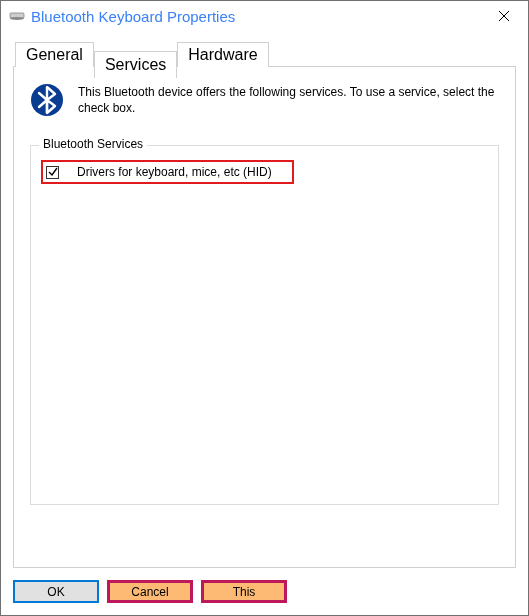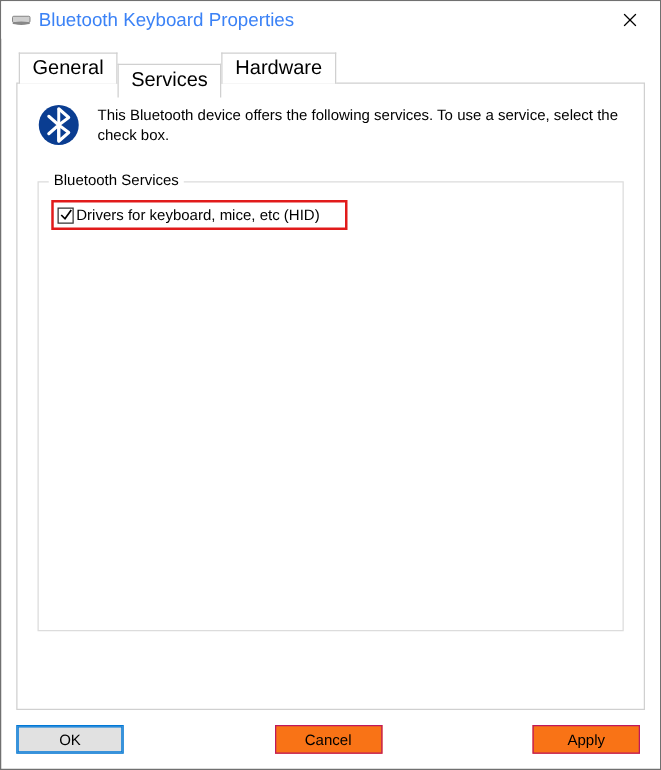--- a/index.html
+++ b/index.html
@@ -125,41 +125,41 @@
   .service-row {
     display: flex;
     align-items: center;
     gap: 6px;
   }
   .highlight-box {
     border: 2px solid #e11b1b;
     padding: 3px 20px 3px 3px;
     display: inline-flex;
     align-items: center;
-    gap: 2px;
+    gap: 18px;
   }
   .chk {
     width: 13px; height: 13px;
     border: 1px solid #333;
     display: inline-flex; align-items: center; justify-content: center;
     background: #fff;
   }
   .chk svg { width: 10px; height: 10px; }
 
   .button-row {
     display: flex;
-    justify-content: space-between;
+    justify-content: flex-start;
     gap: 8px;
     padding: 12px 4px 0 0;
   }
   .btn {
     min-width: 86px;
     height: 23px;
-    border: 1px solid #be185d;
-    background: #f97316;
+    border: 3px solid #be185d;
+    background: #fdba74;
     font-size: 12px;
     font-family: inherit;
     color: #000;
     padding: 0 12px;
     cursor: default;
   }
   .btn.default {
     border: 1px solid #0078d7;
     outline: 1px solid #0078d7;
     outline-offset: -2px;
@@ -221,17 +221,17 @@
             <span>Drivers for keyboard, mice, etc (HID)</span>
           </span>
         </div>
       </div>
 
     </div>
 
     <div class="button-row">
       <button class="btn default">OK</button>
       <button class="btn">Cancel</button>
-      <button class="btn">Apply</button>
+      <button class="btn">This</button>
     </div>
 
   </div>
 </div>
 
 </body></html>

